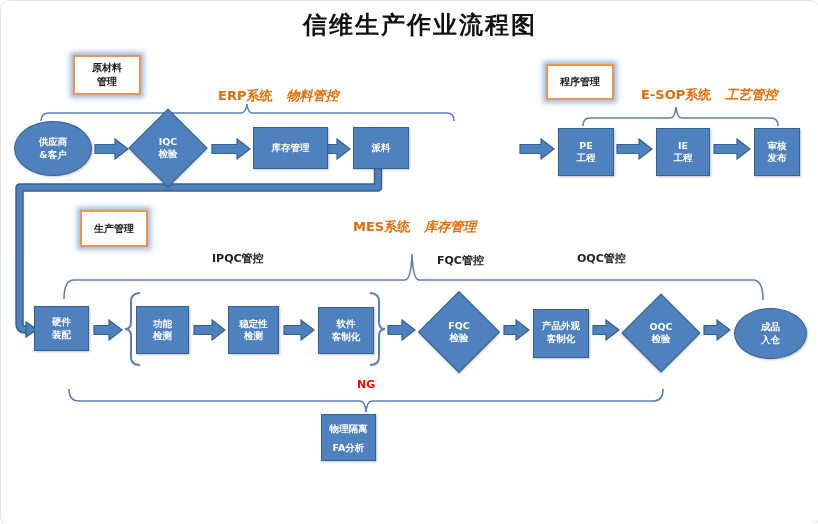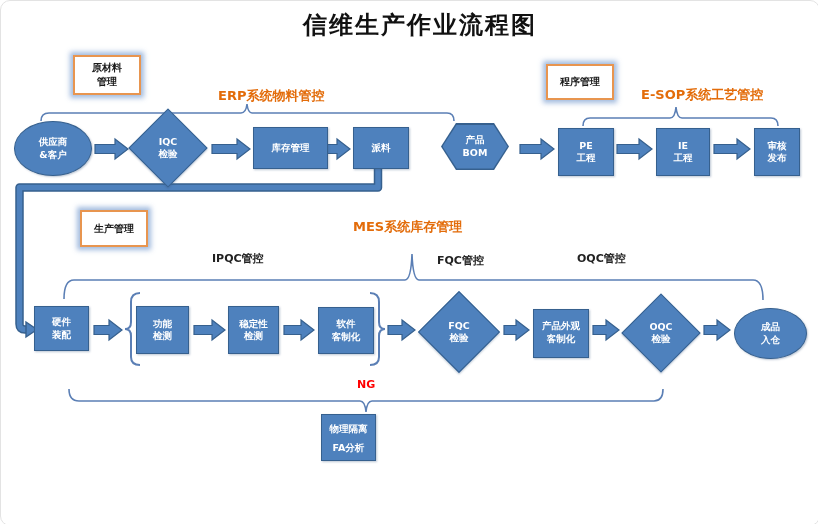--- a/index.html
+++ b/index.html
@@ -34,21 +34,21 @@
     background:#4E81BD;display:flex;align-items:center;justify-content:center;
     text-align:center;color:#fff;font-weight:bold;font-size:9.5px;line-height:1.3;white-space:pre-line;
   }
   .tag{
     position:absolute;display:flex;align-items:center;justify-content:center;text-align:center;
     background:#fff;border:2px solid #E8954F;box-sizing:border-box;
     box-shadow:0 0 5px 3px rgba(146,175,216,.85);
     font-size:10px;font-weight:bold;color:#1a1a1a;white-space:pre-line;line-height:1.4;
   }
   .sys-label{position:absolute;font-size:13px;font-weight:bold;color:#E36C0A;white-space:nowrap;}
-  .sys-label .scope{font-weight:600;}
+  .sys-label .scope{margin-left:14px;font-weight:600;font-style:italic;}
   .qc-label{position:absolute;font-size:11px;font-weight:bold;color:#222;white-space:nowrap;text-align:center;}
   .ng-label{position:absolute;font-size:11px;font-weight:bold;color:#FF0000;}
   .fa-gap{line-height:2.0;}
 </style>
 </head>
 <body>
 
 <div id="canvas">
 
   <svg id="wires" viewBox="0 0 818 524">
@@ -111,24 +111,20 @@
 
   <div class="node diamond" style="left:129px;top:109px;width:76px;height:76px;">
     <div class="sq" style="width:54px;height:54px;"></div>
     <div class="lbl">IQC
 检验</div>
   </div>
 
   <div class="node rect" style="left:252px;top:126px;width:75px;height:42px;">库存管理</div>
   <div class="node rect" style="left:352px;top:126px;width:56px;height:42px;">派料</div>
 
-  <div class="hex-outer" style="left:440px;top:122px;width:68px;height:47px;">
-    <div class="hex-inner">产品
-BOM</div>
-  </div>
 
   <div class="node rect" style="left:557px;top:127px;width:56px;height:48px;">PE
 工程</div>
   <div class="node rect" style="left:655px;top:127px;width:54px;height:48px;">IE
 工程</div>
   <div class="node rect" style="left:753px;top:127px;width:46px;height:48px;">审核
 发布</div>
 
   <div class="node rect" style="left:33px;top:305px;width:55px;height:45px;">硬件
 装配</div>

